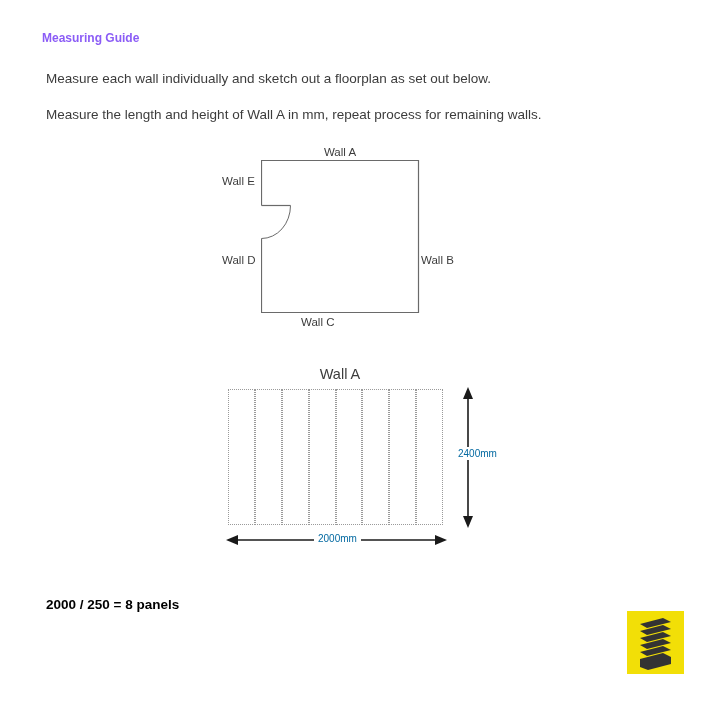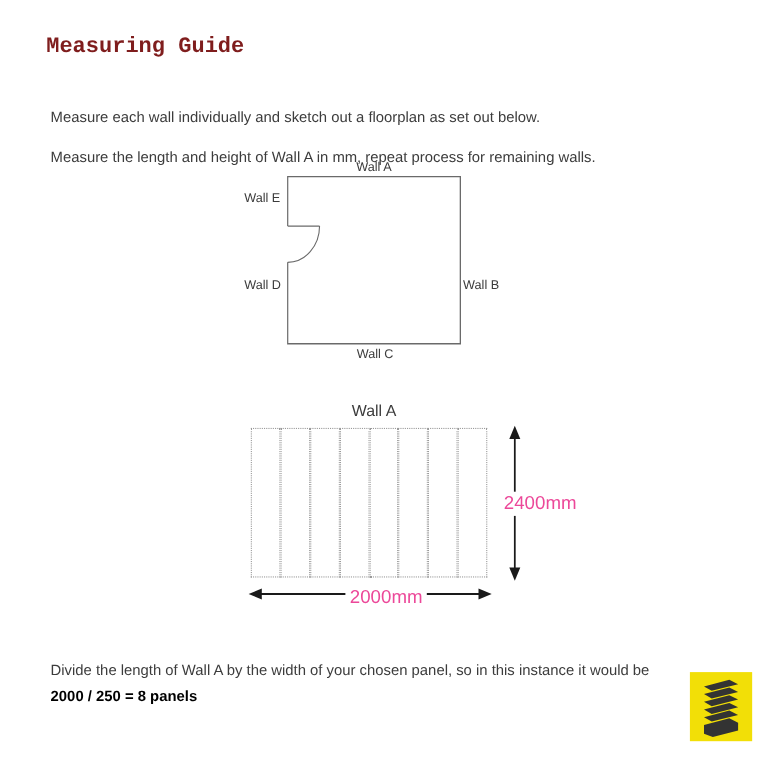--- a/index.html
+++ b/index.html
@@ -9,49 +9,49 @@
     width: 710px;
     height: 710px;
     background: #ffffff;
     font-family: "Liberation Sans", sans-serif;
     color: #3d3d3d;
     overflow: hidden;
   }
   .abs { position: absolute; }
   .title {
     left: 42px; top: 31px;
-    font-size: 20px; font-weight: bold; color: #7f1d1d; font-family: Liberation Mono, monospace;
+    font-size: 12px; font-weight: bold; color: #8b5cf6;
   }
-  .body-text { font-size: 13.5px; color: #3c3c3c; white-space: nowrap; margin-top: 28px; }
+  .body-text { font-size: 13.5px; color: #3c3c3c; white-space: nowrap; }
   .t-p1 { left: 46px; top: 71px; }
   .t-p2 { left: 46px; top: 107px; }
   .t-p3 { left: 47px; top: 344px; }
   .t-p4 { left: 46px; top: 574px; }
   .t-formula { left: 46px; top: 597px; font-weight: bold; color: #000000; }
   .t-p5 { left: 46px; top: 623px; }
 
   
   .fp-label { font-size: 11.5px; color: #3c3c3c; white-space: nowrap; }
   .fp-a { left: 300px; top: 146px; width: 80px; text-align: center; }
   .fp-e { left: 222px; top: 175px; }
   .fp-b { left: 421px; top: 230px; margin-top: 24px; }
   .fp-d { left: 222px; top: 254px; }
-  .fp-c { left: 301px; top: 316px; width: 80px; text-align: center; }
+  .fp-c { left: 301px; top: 316px; width: 80px; text-align: left; }
   .fp-svg { left: 261px; top: 160px; }
 
   
   .pd-title { left: 290px; top: 366px; width: 100px; text-align: center;
               font-size: 14.5px; color: #3c3c3c; }
   .panel-grid {
     left: 228px; top: 389px; width: 215px; height: 136px;
     display: flex;
   }
   .panel { flex: 1 1 0; border: 1px dotted #9a9a9a; background: #ffffff; }
   .dim-label {
-    font-size: 17px; color: #ec4899; background: #ffffff;
+    font-size: 10px; color: #0369a1; background: #ffffff;
     padding: 1px 4px; white-space: nowrap;
   }
   .dim-h { left: 454px; top: 447px; }
   .dim-w { left: 314px; top: 532px; }
   .arrow-svg { overflow: visible; }
   .v-arrow { left: 460px; top: 387px; }
   .h-arrow { left: 226px; top: 532px; }
 
   .logo { left: 627px; top: 611px; }
 </style>
@@ -101,21 +101,20 @@
     <div class="abs dim-label dim-h">2400mm</div>
 
     <svg class="abs arrow-svg h-arrow" width="221" height="16" viewBox="0 0 221 16">
       <line x1="9" y1="8" x2="212" y2="8" stroke="#1a1a1a" stroke-width="1.6"></line>
       <polygon points="0,8 12,3 12,13" fill="#1a1a1a"></polygon>
       <polygon points="221,8 209,3 209,13" fill="#1a1a1a"></polygon>
     </svg>
     <div class="abs dim-label dim-w">2000mm</div>
   </div>
 
-  <div class="abs body-text t-p4">Divide the length of Wall A by the width of your chosen panel, so in this instance it would be</div>
   <div class="abs body-text t-formula">2000 / 250 = 8 panels</div>
 
   <svg class="abs logo" width="57" height="63" viewBox="0 0 57 63">
     <rect width="57" height="63" fill="#f2df07"></rect>
     <g fill="#333333">
       <polygon points="13,13 36,7 44,11 20,17"></polygon>
       <polygon points="13,20 36,14 44,18 20,24"></polygon>
       <polygon points="13,27 36,21 44,25 20,31"></polygon>
       <polygon points="13,34 36,28 44,32 20,38"></polygon>
       <polygon points="13,41 36,35 44,39 20,45"></polygon>

